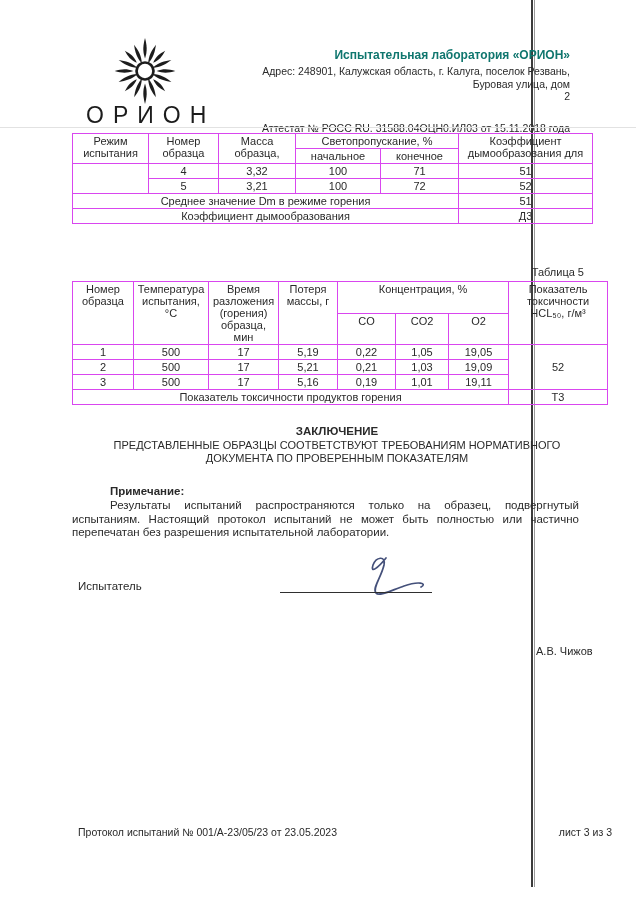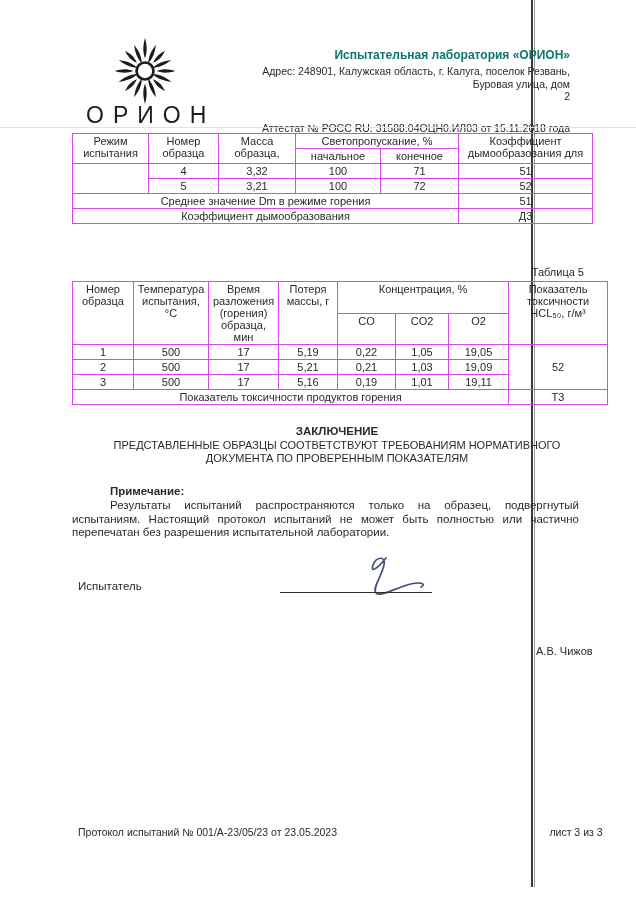--- a/index.html
+++ b/index.html
@@ -41,21 +41,21 @@
   .note-title { position:absolute; top:485px; left:110px; font-weight:bold; font-size:11.5px; }
   .note-text { position:absolute; top:499px; left:72px; width:507px; font-size:11.5px;
                line-height:13.5px; text-align:justify; text-indent:38px; }
   
   .sig-role { position:absolute; top:580px; left:78px; font-size:11.5px; }
   .sig-name { position:absolute; top:612px; left:536px; font-size:11px;margin-top:33px; }
   .sig-line { position:absolute; top:592px; left:280px; width:152px; border-top:1px solid #2f2f2f; }
   .sig-glyph { position:absolute; top:552px; left:300px; }
   
   .footer-left  { position:absolute; top:826px; left:78px;  font-size:10.5px; }
-  .footer-right { position:absolute; top:826px; left:540px; width:72px; text-align:center; font-size:10.5px; }
+  .footer-right { position:absolute; top:826px; left:540px; width:72px; text-align:right; font-size:10.5px; }
 </style>
 </head>
 <body>
 
 <div class="sheet">
 
   <div class="scan-line-dark"></div>
   <div class="scan-line-light"></div>
 
   <div class="logo-block">

